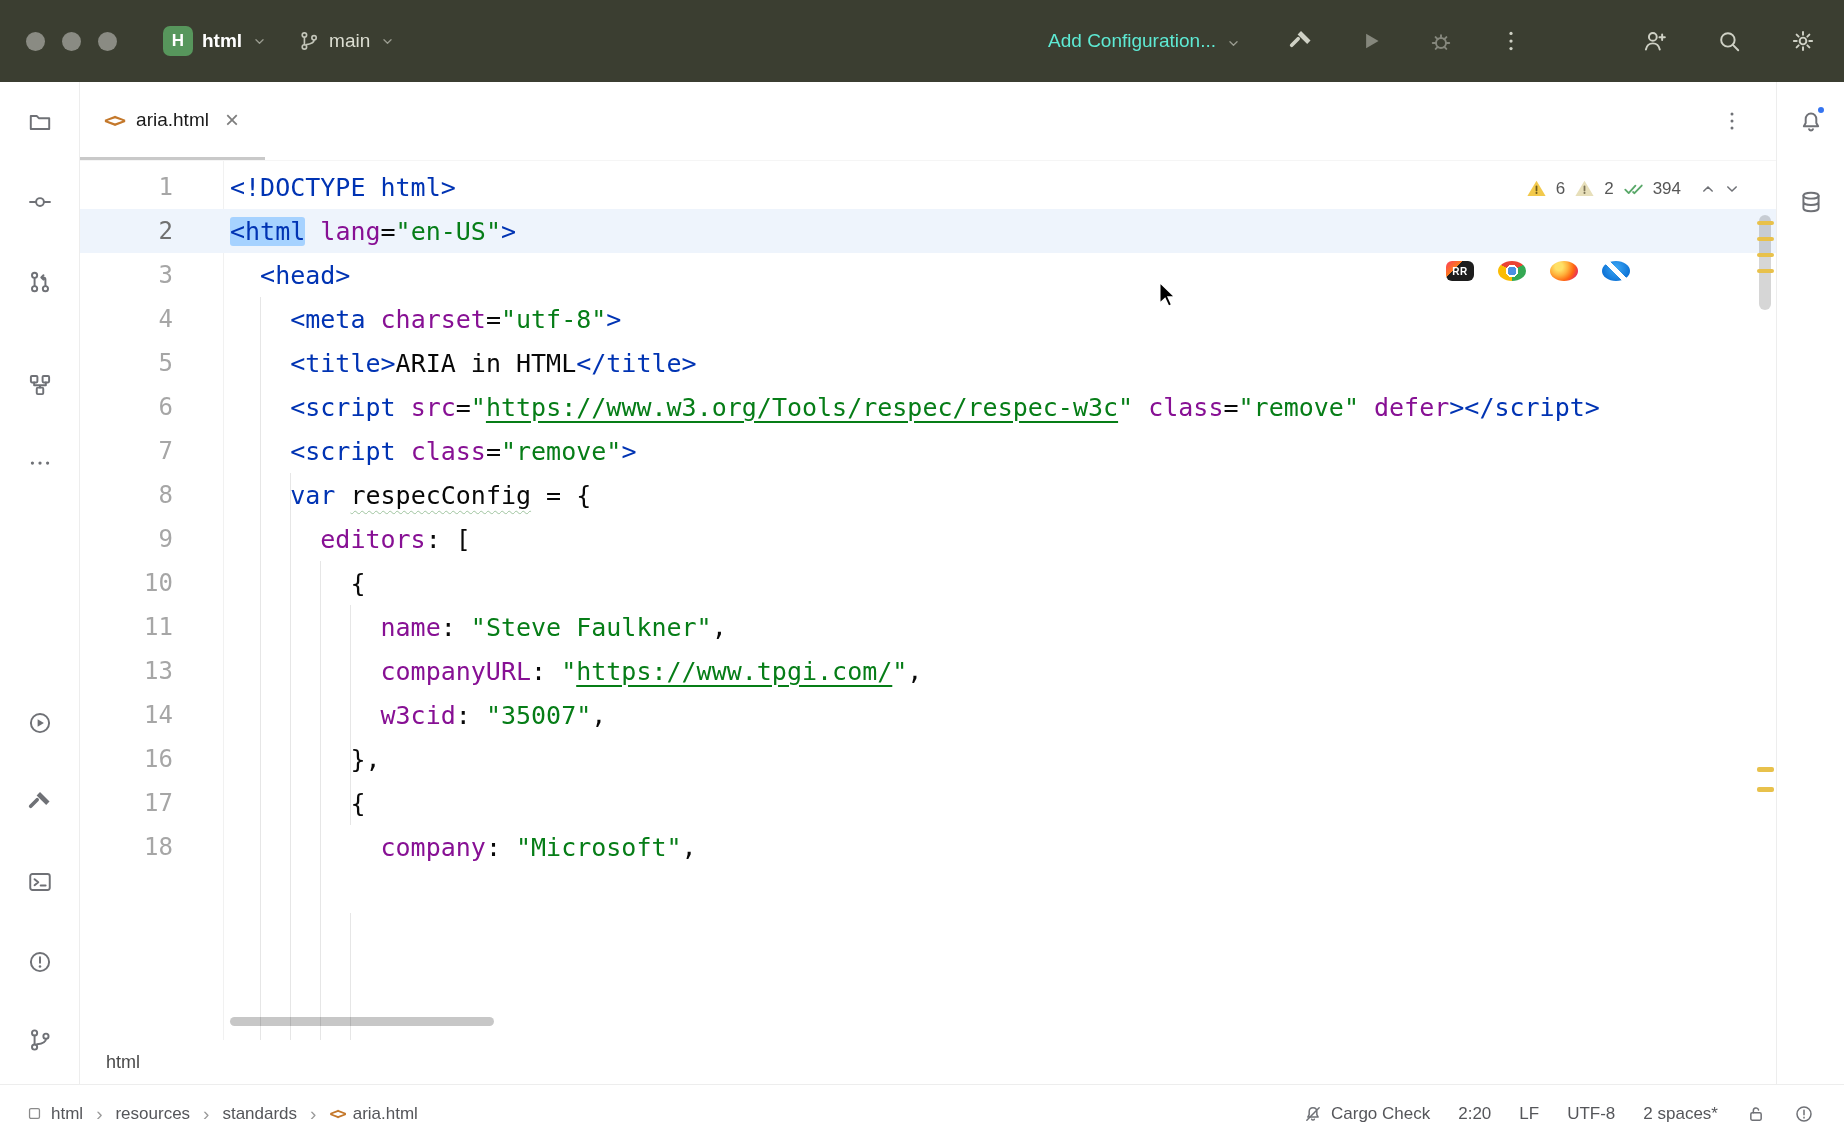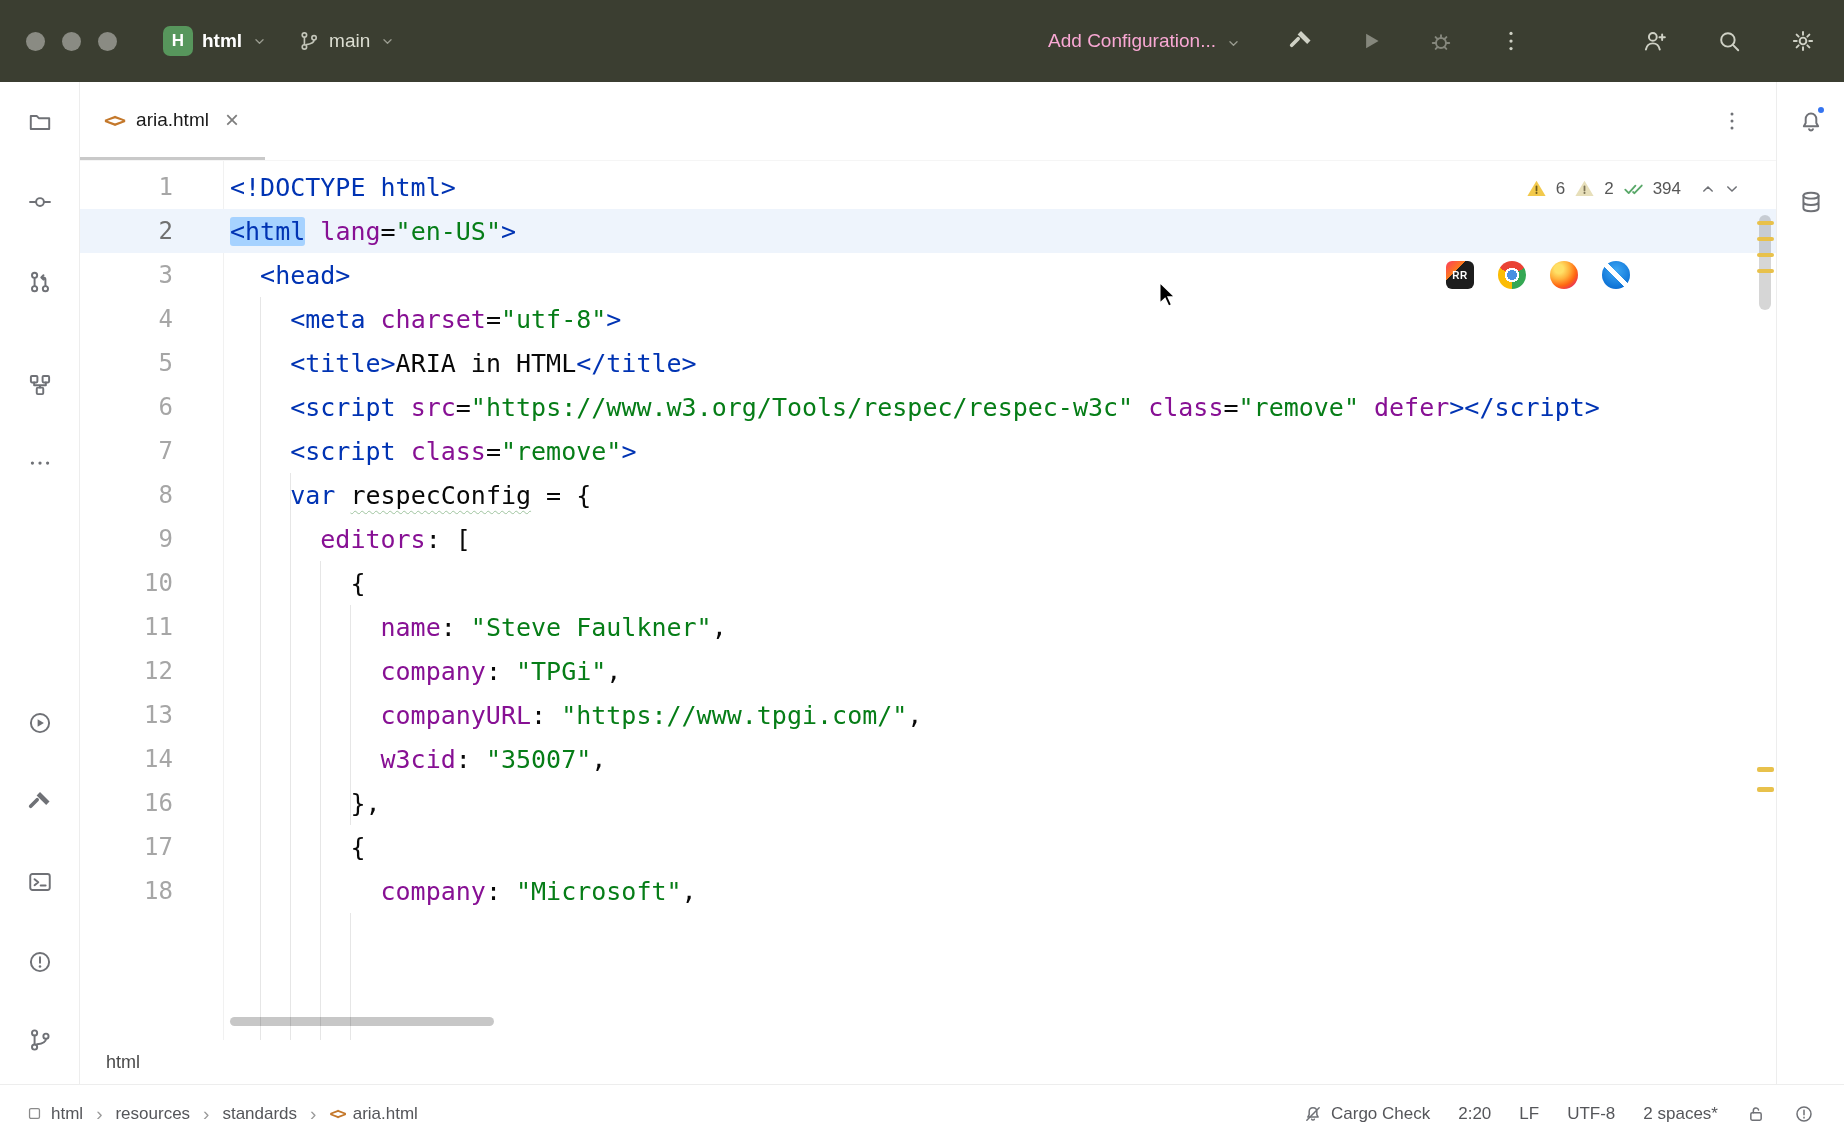--- a/index.html
+++ b/index.html
@@ -14,21 +14,21 @@
 .tb-widget{display:flex;align-items:center;gap:9px;padding:6px 10px;border-radius:8px;cursor:default}
 .badge{width:30px;height:30px;border-radius:7px;background:var(--badge_green,#57965C);color:#fff;font-weight:700;font-size:17px;display:flex;align-items:center;justify-content:center}
 .tb-label{font-size:19px;color:#dcded2}
 .project .tb-label{font-weight:700;color:#fff}
 .branch{margin-left:10px}
 .icon{display:inline-flex;align-items:center}
 .icon svg{width:22px;height:22px}
 .icon.sm svg{width:17px;height:17px;color:#9a9c90}
 .branch > .icon:first-child{color:#c3c5b9}
 .tb-right{margin-left:auto;display:flex;align-items:center}
-.run-widget{display:flex;align-items:flex-end;gap:9px;font-size:19px;color:#f9a8d4;margin-right:46px}
+.run-widget{display:flex;align-items:flex-end;gap:9px;font-size:19px;color:#5eead4;margin-right:46px}
 .tb-actions{display:flex;gap:44px;align-items:center}
 .tb-icon{display:inline-flex}
 .tb-icon svg{width:26px;height:26px;color:#cfd1c5}
 .tb-icon.disabled svg{color:#85877c}
 .tb-trio{display:flex;gap:48px;margin-left:118px;align-items:center}
 
 
 .body{flex:1;display:flex;min-height:0}
 .left-rail{flex:0 0 80px;position:relative;border-right:1px solid #ededed;background:#fff}
 .rail-icon{position:absolute;left:50%;transform:translateX(-50%);color:#6f7176}
@@ -66,33 +66,33 @@
 .code-line.current{background:var(--caret_row,#EEF4FC)}
 .ln{flex:0 0 93px;text-align:right;font-size:24px;color:#a6a6a6;margin-right:57px}
 .code-line.current .ln{color:#707070}
 .code{white-space:pre}
 .tk-tag{color:var(--tag_blue,#0033B3)}
 .tk-kw{color:var(--tag_blue,#0033B3)}
 .tk-attr{color:var(--attr_purple,#871094)}
 .tk-prop{color:var(--attr_purple,#871094)}
 .tk-str{color:var(--string_green,#067D17)}
 .tk-plain{color:#080808}
-.tk-link{color:var(--string_green,#067D17);text-underline-offset:5px;text-decoration-thickness:1.5px}
+.tk-link{color:var(--string_green,#067D17);text-decoration:underline;text-underline-offset:5px;text-decoration-thickness:1.5px}
 .tk-typo{color:#080808;text-decoration:underline;text-decoration-style:wavy;text-decoration-color:#9fc49f;text-decoration-thickness:1px;text-underline-offset:6px}
 .tk-strtypo{color:var(--string_green,#067D17);text-decoration:underline;text-decoration-style:wavy;text-decoration-color:#9fc49f;text-decoration-thickness:1px;text-underline-offset:6px}
 .tk-taghl{color:var(--tag_blue,#0033B3);background:var(--selection_blue,#A6D2FF);border-radius:3px}
 
 .inspections{position:absolute;top:12px;right:26px;display:flex;align-items:center;gap:9px;background:rgba(255,255,255,.94);padding:5px 8px;border-radius:8px;font-family:"Liberation Sans",sans-serif;font-size:17px;color:#575757}
 .inspections .icon svg{width:21px;height:21px}
 .insp-chev{display:inline-flex;color:#6f7176}
 .insp-chev svg{width:20px;height:20px}
 .insp-chevrons{display:flex;gap:4px;margin-left:8px}
 
 .browsers{position:absolute;left:1366px;top:100px;display:flex;gap:24px;align-items:center}
-.bicon{width:28px;height:28px;border-radius:50%;flex:0 0 28px}
+.bicon{width:28px;height:20px;border-radius:50%;flex:0 0 28px}
 .bicon.rr{border-radius:6px;background:linear-gradient(135deg,#fd3b5c 0%,#fc7a1e 34%,#1d1d1d 34%);display:flex;align-items:center;justify-content:center;color:#fff;font:700 10px "Liberation Sans",sans-serif;letter-spacing:.5px}
 .bicon.chrome{background:radial-gradient(circle at 50% 50%,#4a90e2 0 26%,#fff 26% 36%,rgba(0,0,0,0) 36%),conic-gradient(from -60deg,#EA4335 0 120deg,#34A853 120deg 240deg,#FBBC05 240deg 360deg)}
 .bicon.firefox{background:radial-gradient(circle at 32% 28%,#ffe066 0 16%,#ffb13b 38%,#ff6611 62%,#e3256b 86%,#b5007f 100%)}
 .bicon.safari{background:linear-gradient(45deg,rgba(0,0,0,0) 43%,#fff 43% 57%,rgba(0,0,0,0) 57%),radial-gradient(circle at 50% 35%,#3fa9f5,#1076d8 70%,#0b5ec4)}
 
 .vscrollbar{position:absolute;right:5px;top:54px;width:12px;height:95px;border-radius:6px;background:rgba(0,0,0,.16)}
 .stripe{position:absolute;right:2px;width:17px;height:4px;border-radius:2px;background:var(--warning_yellow,#E8C14B)}
 .hscrollbar{position:absolute;left:150px;top:856px;width:264px;height:9px;border-radius:5px;background:rgba(0,0,0,.22)}
 .mouse{position:absolute;left:1070px;top:118px;width:30px;height:30px}
 
@@ -318,24 +318,20 @@
               <span class="ln">9</span>
               <span class="code"><span class="tk-plain">      </span><span class="tk-prop">editors</span><span class="tk-plain">: [</span></span>
             </div>
             <div class="code-line">
               <span class="ln">10</span>
               <span class="code"><span class="tk-plain">        {</span></span>
             </div>
             <div class="code-line">
               <span class="ln">11</span>
               <span class="code"><span class="tk-plain">          </span><span class="tk-prop">name</span><span class="tk-plain">: </span><span class="tk-str">"Steve Faulkner"</span><span class="tk-plain">,</span></span>
-            </div>
-            <div class="code-line">
-              <span class="ln">12</span>
-              <span class="code"><span class="tk-plain">          </span><span class="tk-prop">company</span><span class="tk-plain">: </span><span class="tk-str">"TPGi"</span><span class="tk-plain">,</span></span>
             </div>
             <div class="code-line">
               <span class="ln">13</span>
               <span class="code"><span class="tk-plain">          </span><span class="tk-prop">companyURL</span><span class="tk-plain">: </span><span class="tk-str">"</span><span class="tk-link">https://www.tpgi.com/</span><span class="tk-str">"</span><span class="tk-plain">,</span></span>
             </div>
             <div class="code-line">
               <span class="ln">14</span>
               <span class="code"><span class="tk-plain">          </span><span class="tk-prop">w3cid</span><span class="tk-plain">: </span><span class="tk-str">"35007"</span><span class="tk-plain">,</span></span>
             </div>
             <div class="code-line">

